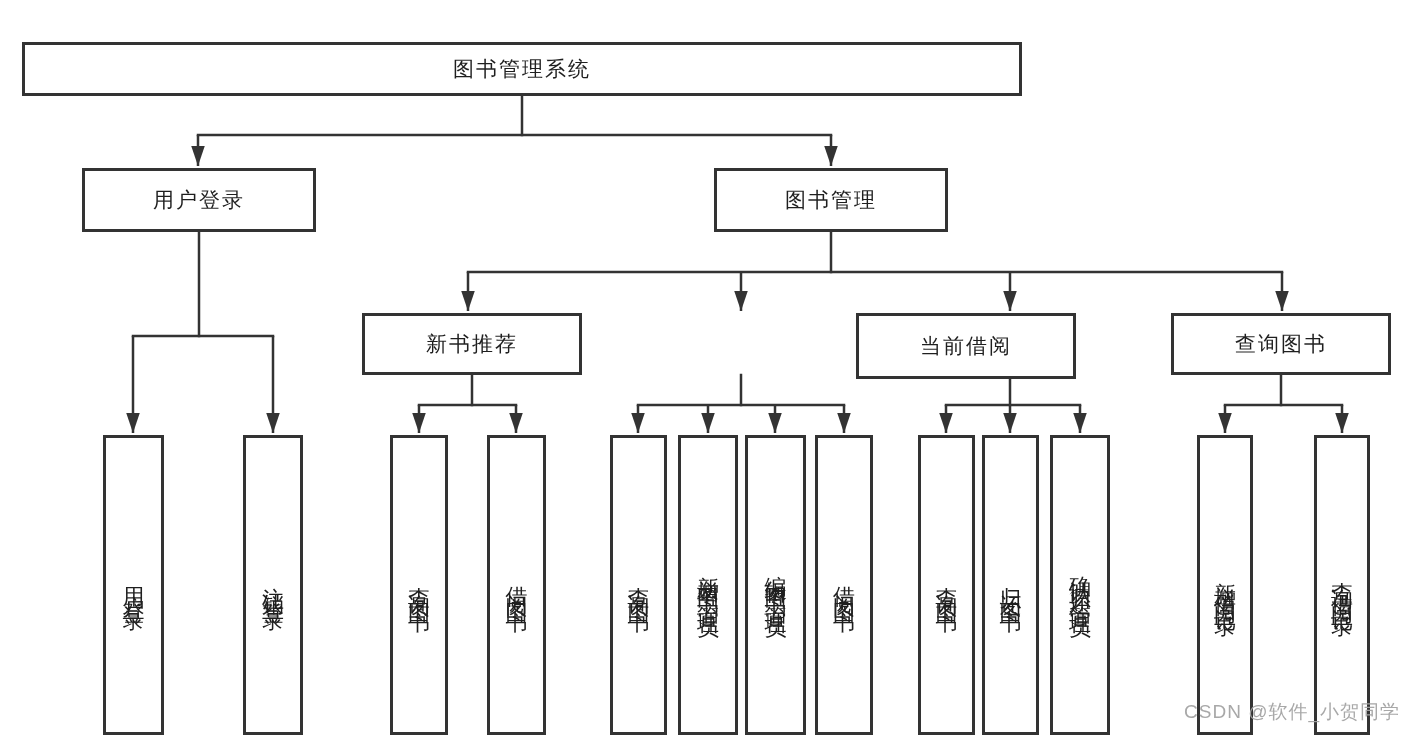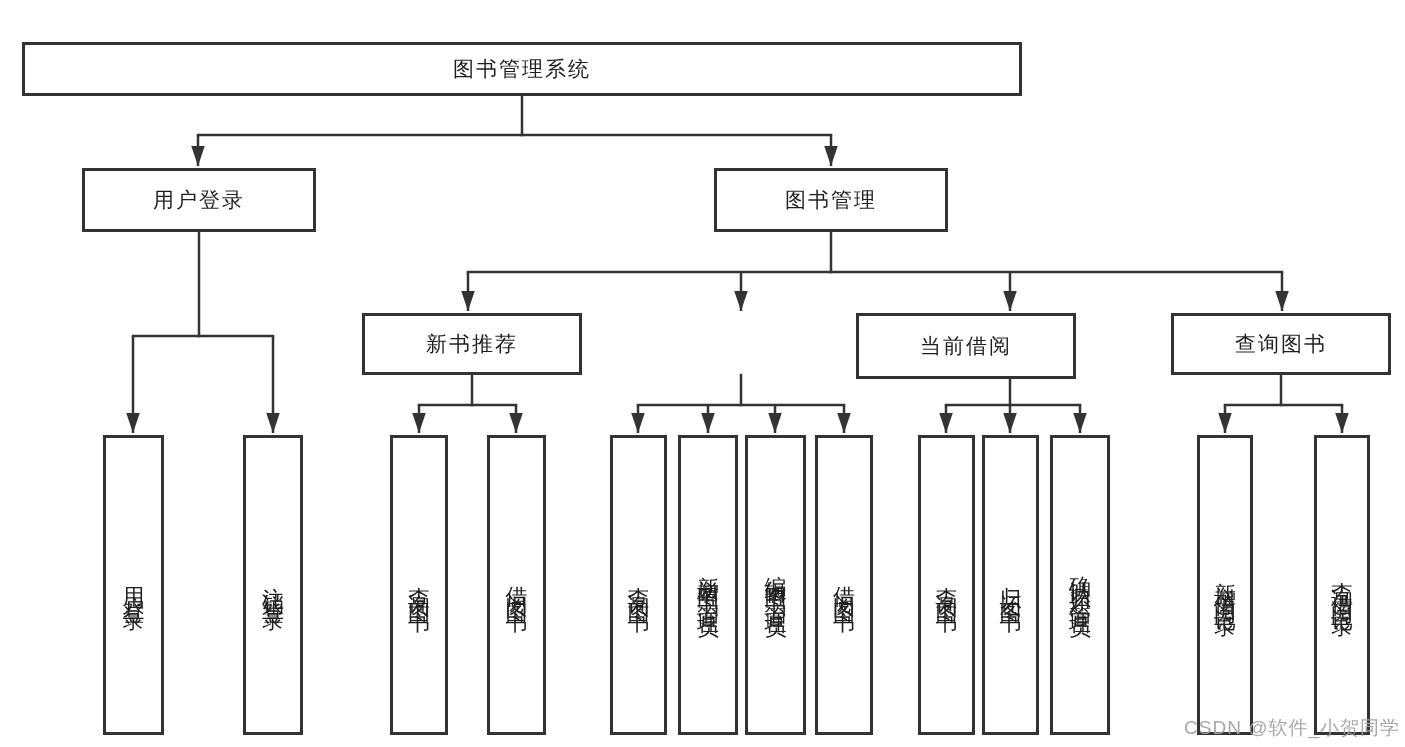--- a/index.html
+++ b/index.html
@@ -15,21 +15,21 @@
     color:#1f1f1f;
   }
   .hnode { font-size:21px; letter-spacing:2px; white-space:nowrap; }
   .root  { left:22px; top:14px; width:1000px; height:54px;margin-top:28px; }
   .leaf  { top:435px; height:300px; font-size:22px; }
   .vtext { writing-mode:vertical-rl; }
   .ls8 { letter-spacing:8px; }
   .ls7 { letter-spacing:7px; }
   .ls6 { letter-spacing:6px; }
   .watermark {
-    position:absolute; right:5px; bottom:6px;
+    position:absolute; right:5px; bottom:22px;
     font-size:19px; color:rgba(163,163,163,0.95); letter-spacing:1px;
     white-space:nowrap;
   }
 </style>
 </head>
 <body>
 
 <div class="canvas">
 
   <svg class="wires" viewBox="0 0 1405 747" aria-hidden="true">

